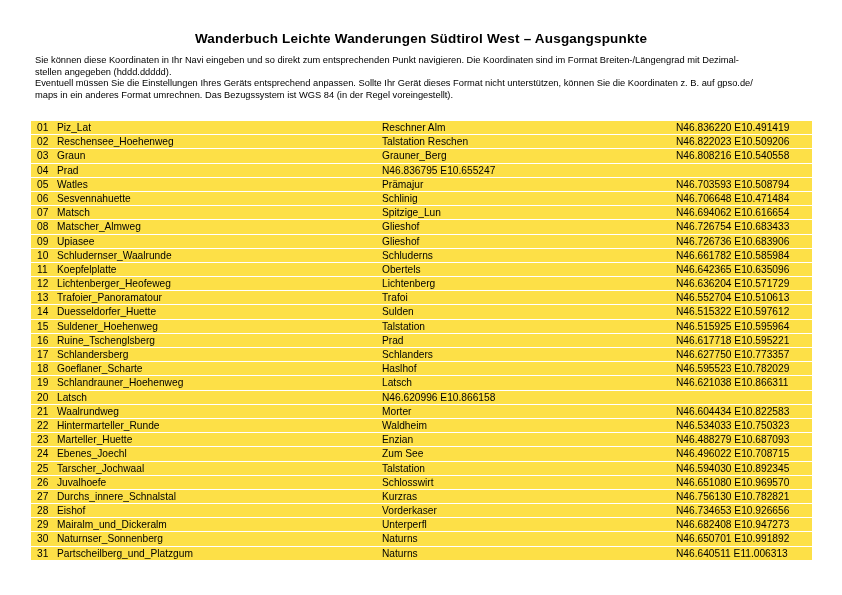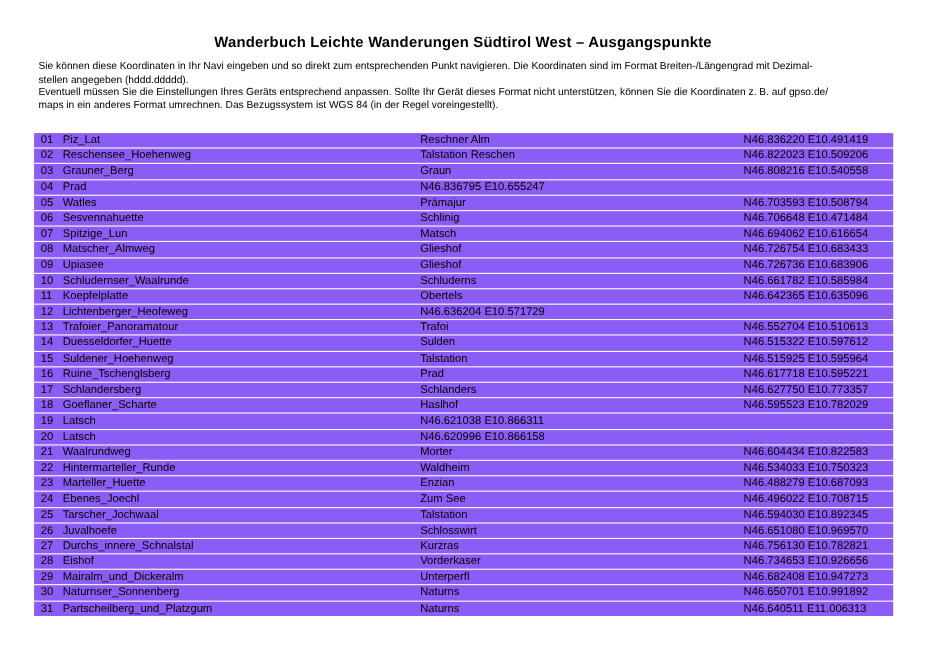--- a/index.html
+++ b/index.html
@@ -42,21 +42,21 @@
   .tour-table {
     position: absolute;
     top: 121px;
     left: 31px;
     width: 781px;
     display: flex;
     flex-direction: column;
     gap: 1px;
   }
   .row {
-    background: #8b5cf6;
+    background: #fde047;
     height: 13.2px;
     display: grid;
     grid-template-columns: 20px 325px 294px 1fr;
     padding-left: 6px;
     box-sizing: border-box;
     align-items: center;
   }
   .cell {
     font-size: 10.2px;
     line-height: 13.2px;
@@ -85,22 +85,22 @@
         <div class="cell cell-coords">N46.836220 E10.491419</div>
       </div>
       <div class="row">
         <div class="cell cell-num">02</div>
         <div class="cell cell-tour">Reschensee_Hoehenweg</div>
         <div class="cell cell-start">Talstation Reschen</div>
         <div class="cell cell-coords">N46.822023 E10.509206</div>
       </div>
       <div class="row">
         <div class="cell cell-num">03</div>
+        <div class="cell cell-start">Graun</div>
         <div class="cell cell-tour">Grauner_Berg</div>
-        <div class="cell cell-start">Graun</div>
         <div class="cell cell-coords">N46.808216 E10.540558</div>
       </div>
       <div class="row">
         <div class="cell cell-num">04</div>
         <div class="cell cell-start">Prad</div>
         <div class="cell cell-coords">N46.836795 E10.655247</div>
       </div>
       <div class="row">
         <div class="cell cell-num">05</div>
         <div class="cell cell-tour">Watles</div>
@@ -108,22 +108,22 @@
         <div class="cell cell-coords">N46.703593 E10.508794</div>
       </div>
       <div class="row">
         <div class="cell cell-num">06</div>
         <div class="cell cell-tour">Sesvennahuette</div>
         <div class="cell cell-start">Schlinig</div>
         <div class="cell cell-coords">N46.706648 E10.471484</div>
       </div>
       <div class="row">
         <div class="cell cell-num">07</div>
+        <div class="cell cell-start">Matsch</div>
         <div class="cell cell-tour">Spitzige_Lun</div>
-        <div class="cell cell-start">Matsch</div>
         <div class="cell cell-coords">N46.694062 E10.616654</div>
       </div>
       <div class="row">
         <div class="cell cell-num">08</div>
         <div class="cell cell-tour">Matscher_Almweg</div>
         <div class="cell cell-start">Glieshof</div>
         <div class="cell cell-coords">N46.726754 E10.683433</div>
       </div>
       <div class="row">
         <div class="cell cell-num">09</div>
@@ -139,20 +139,21 @@
       </div>
       <div class="row">
         <div class="cell cell-num">11</div>
         <div class="cell cell-tour">Koepfelplatte</div>
         <div class="cell cell-start">Obertels</div>
         <div class="cell cell-coords">N46.642365 E10.635096</div>
       </div>
       <div class="row">
         <div class="cell cell-num">12</div>
         <div class="cell cell-tour">Lichtenberger_Heofeweg</div>
+        <div class="cell cell-start">Lichtenberg</div>
         <div class="cell cell-coords">N46.636204 E10.571729</div>
       </div>
       <div class="row">
         <div class="cell cell-num">13</div>
         <div class="cell cell-tour">Trafoier_Panoramatour</div>
         <div class="cell cell-start">Trafoi</div>
         <div class="cell cell-coords">N46.552704 E10.510613</div>
       </div>
       <div class="row">
         <div class="cell cell-num">14</div>
@@ -179,20 +180,21 @@
         <div class="cell cell-coords">N46.627750 E10.773357</div>
       </div>
       <div class="row">
         <div class="cell cell-num">18</div>
         <div class="cell cell-tour">Goeflaner_Scharte</div>
         <div class="cell cell-start">Haslhof</div>
         <div class="cell cell-coords">N46.595523 E10.782029</div>
       </div>
       <div class="row">
         <div class="cell cell-num">19</div>
+        <div class="cell cell-tour">Schlandrauner_Hoehenweg</div>
         <div class="cell cell-start">Latsch</div>
         <div class="cell cell-coords">N46.621038 E10.866311</div>
       </div>
       <div class="row">
         <div class="cell cell-num">20</div>
         <div class="cell cell-start">Latsch</div>
         <div class="cell cell-coords">N46.620996 E10.866158</div>
       </div>
       <div class="row">
         <div class="cell cell-num">21</div>

